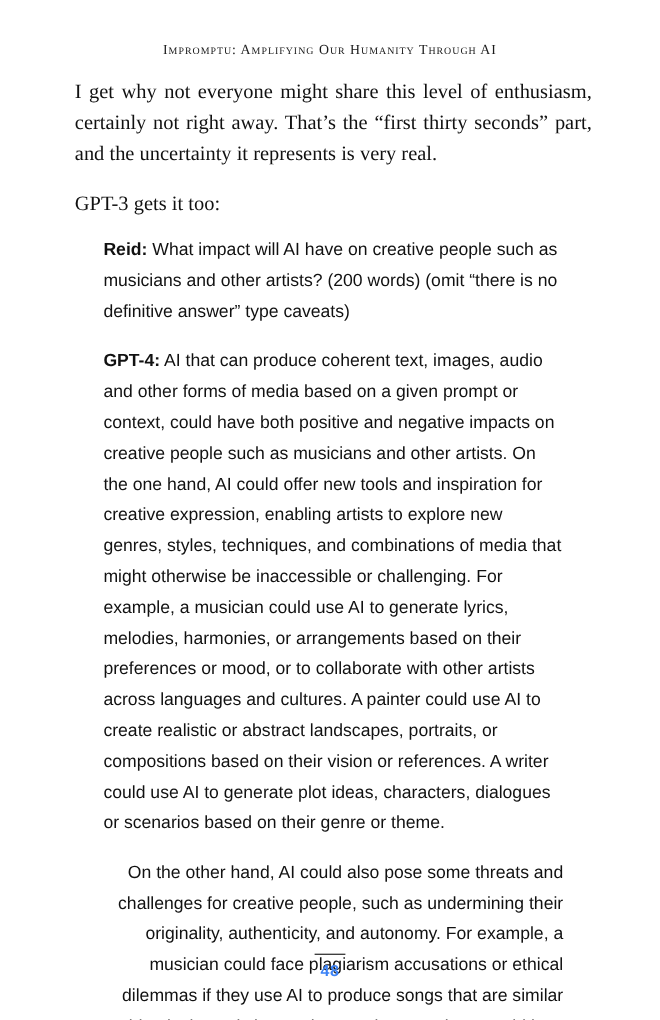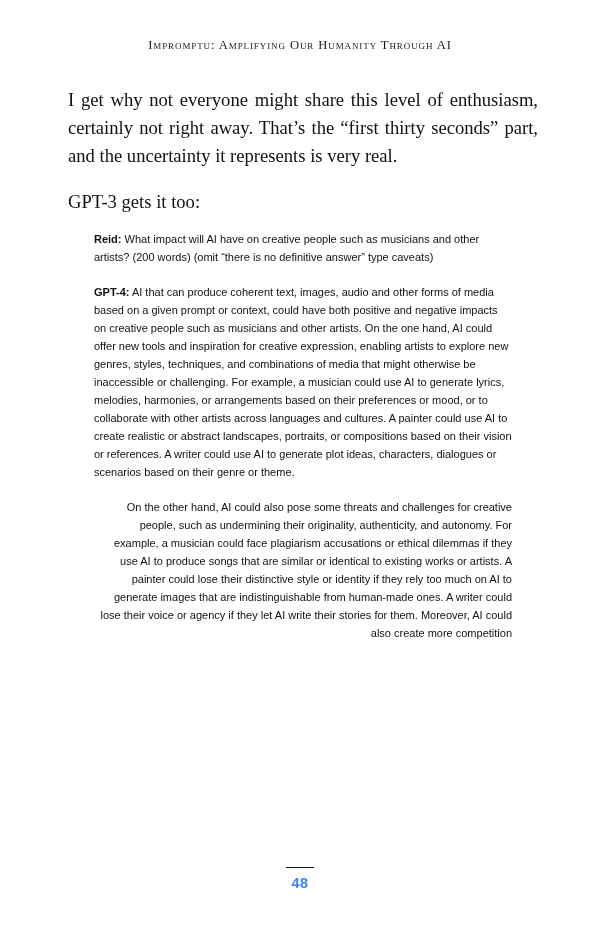--- a/index.html
+++ b/index.html
@@ -42,40 +42,40 @@
   }
   p.body-text {
     margin: 0 0 0 0;
     font-family: "Liberation Serif", serif;
     font-size: 18.6px;
     line-height: 28.2px;
     text-align: justify;
     color: #111111;
   }
   p.body-text.first {
-    margin-top: 16px;
+    margin-top: 0;
   }
   p.lead-in {
     margin: 17px 0 0 0;
     font-family: "Liberation Serif", serif;
     font-size: 18.6px;
     line-height: 28.2px;
     color: #111111;
   }
   .block-quote {
     margin-top: 14px;
     padding-left: 26px;
     width: 444px;
     box-sizing: border-box;
   }
   .block-quote p {
     margin: 0 0 17px 0;
     font-family: "Liberation Sans", sans-serif;
-    font-size: 11px;
-    line-height: 18px;
+    font-size: 16px;
+    line-height: 28px;
     color: #111111;
     text-align: left;
   }
   .block-quote p:last-child {
     margin-bottom: 0;
     text-align: right;
   }
   .speaker {
     font-weight: bold;
   }

